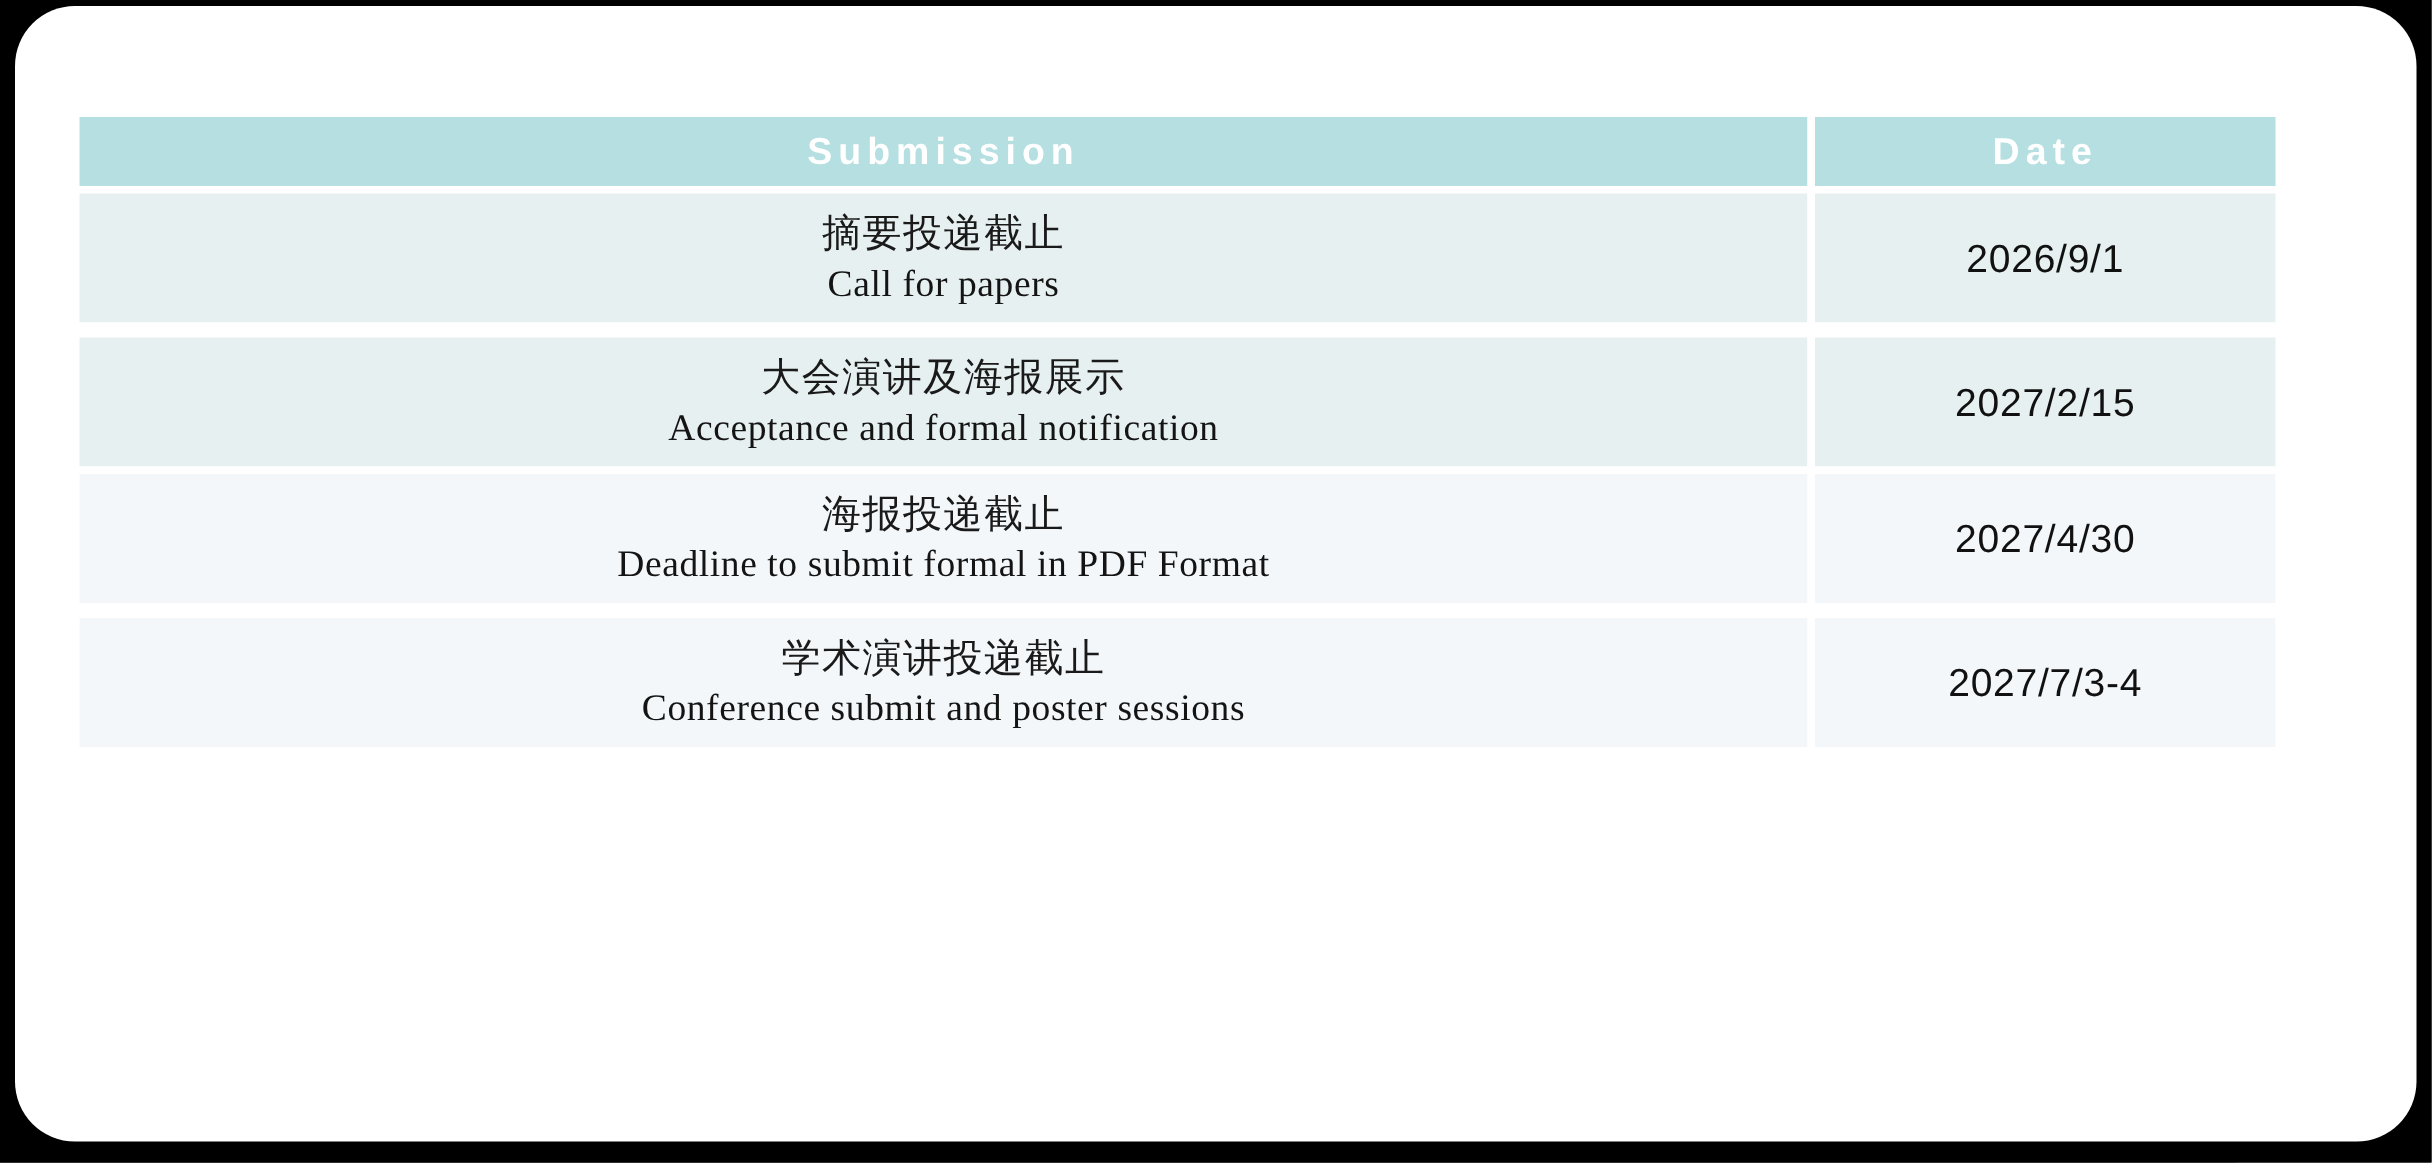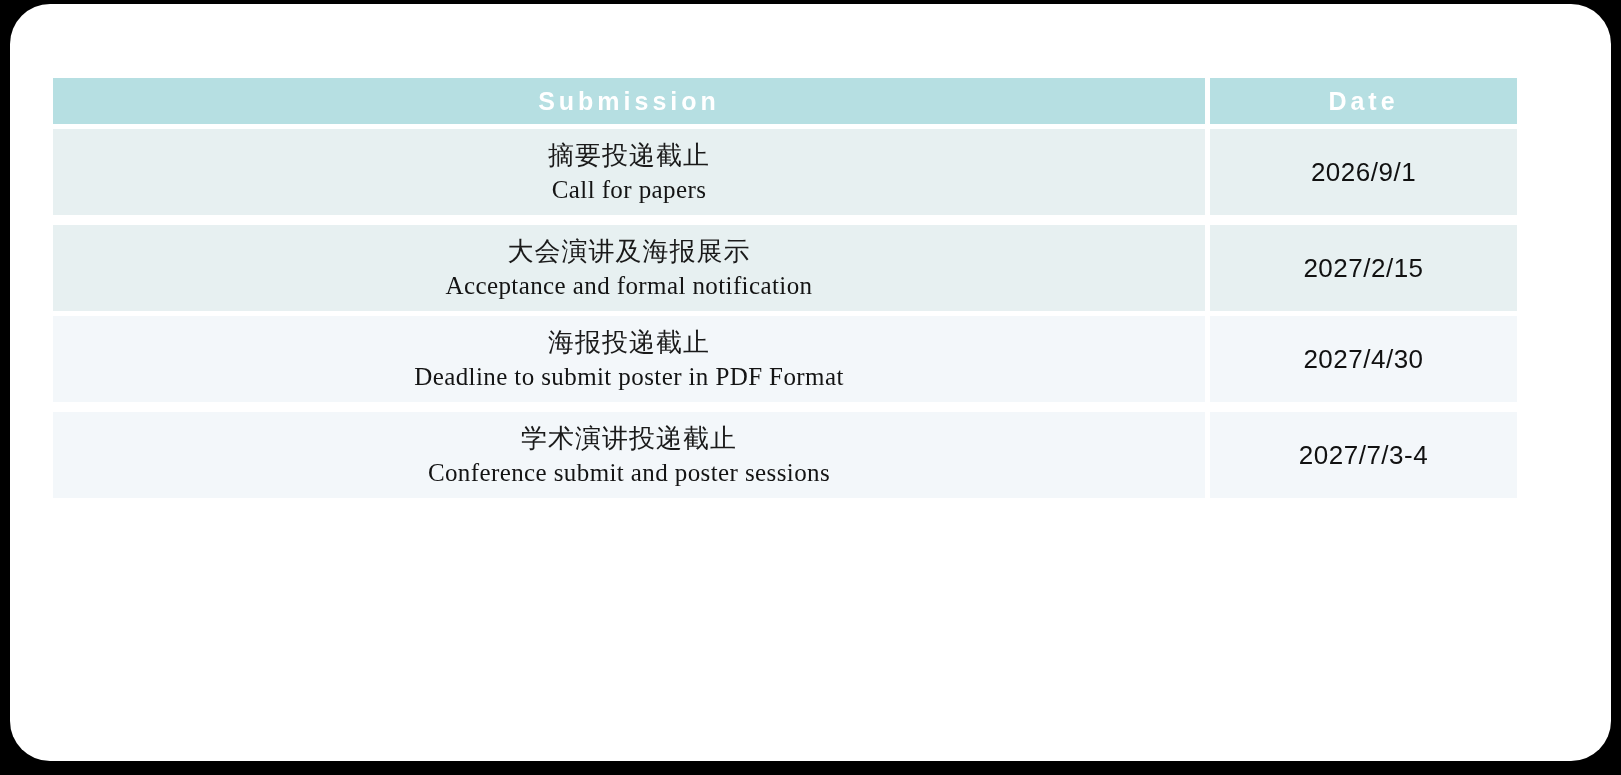--- a/index.html
+++ b/index.html
@@ -177,21 +177,21 @@
 
         <tr class="spacer-row">
           <td></td>
           <td></td>
           <td></td>
         </tr>
 
         <tr class="body-row row-even">
           <td class="cell-fill">
             <span class="sub-cn">海报投递截止</span>
-            <span class="sub-en">Deadline to submit poster in PDF Format</span>
+            <span class="sub-en">Deadline to submit formal in PDF Format</span>
           </td>
           <td class="cell-gap"></td>
           <td class="cell-fill">
             <span class="date-text">2027/4/30</span>
           </td>
         </tr>
 
         <tr class="spacer-row">
           <td></td>
           <td></td>

